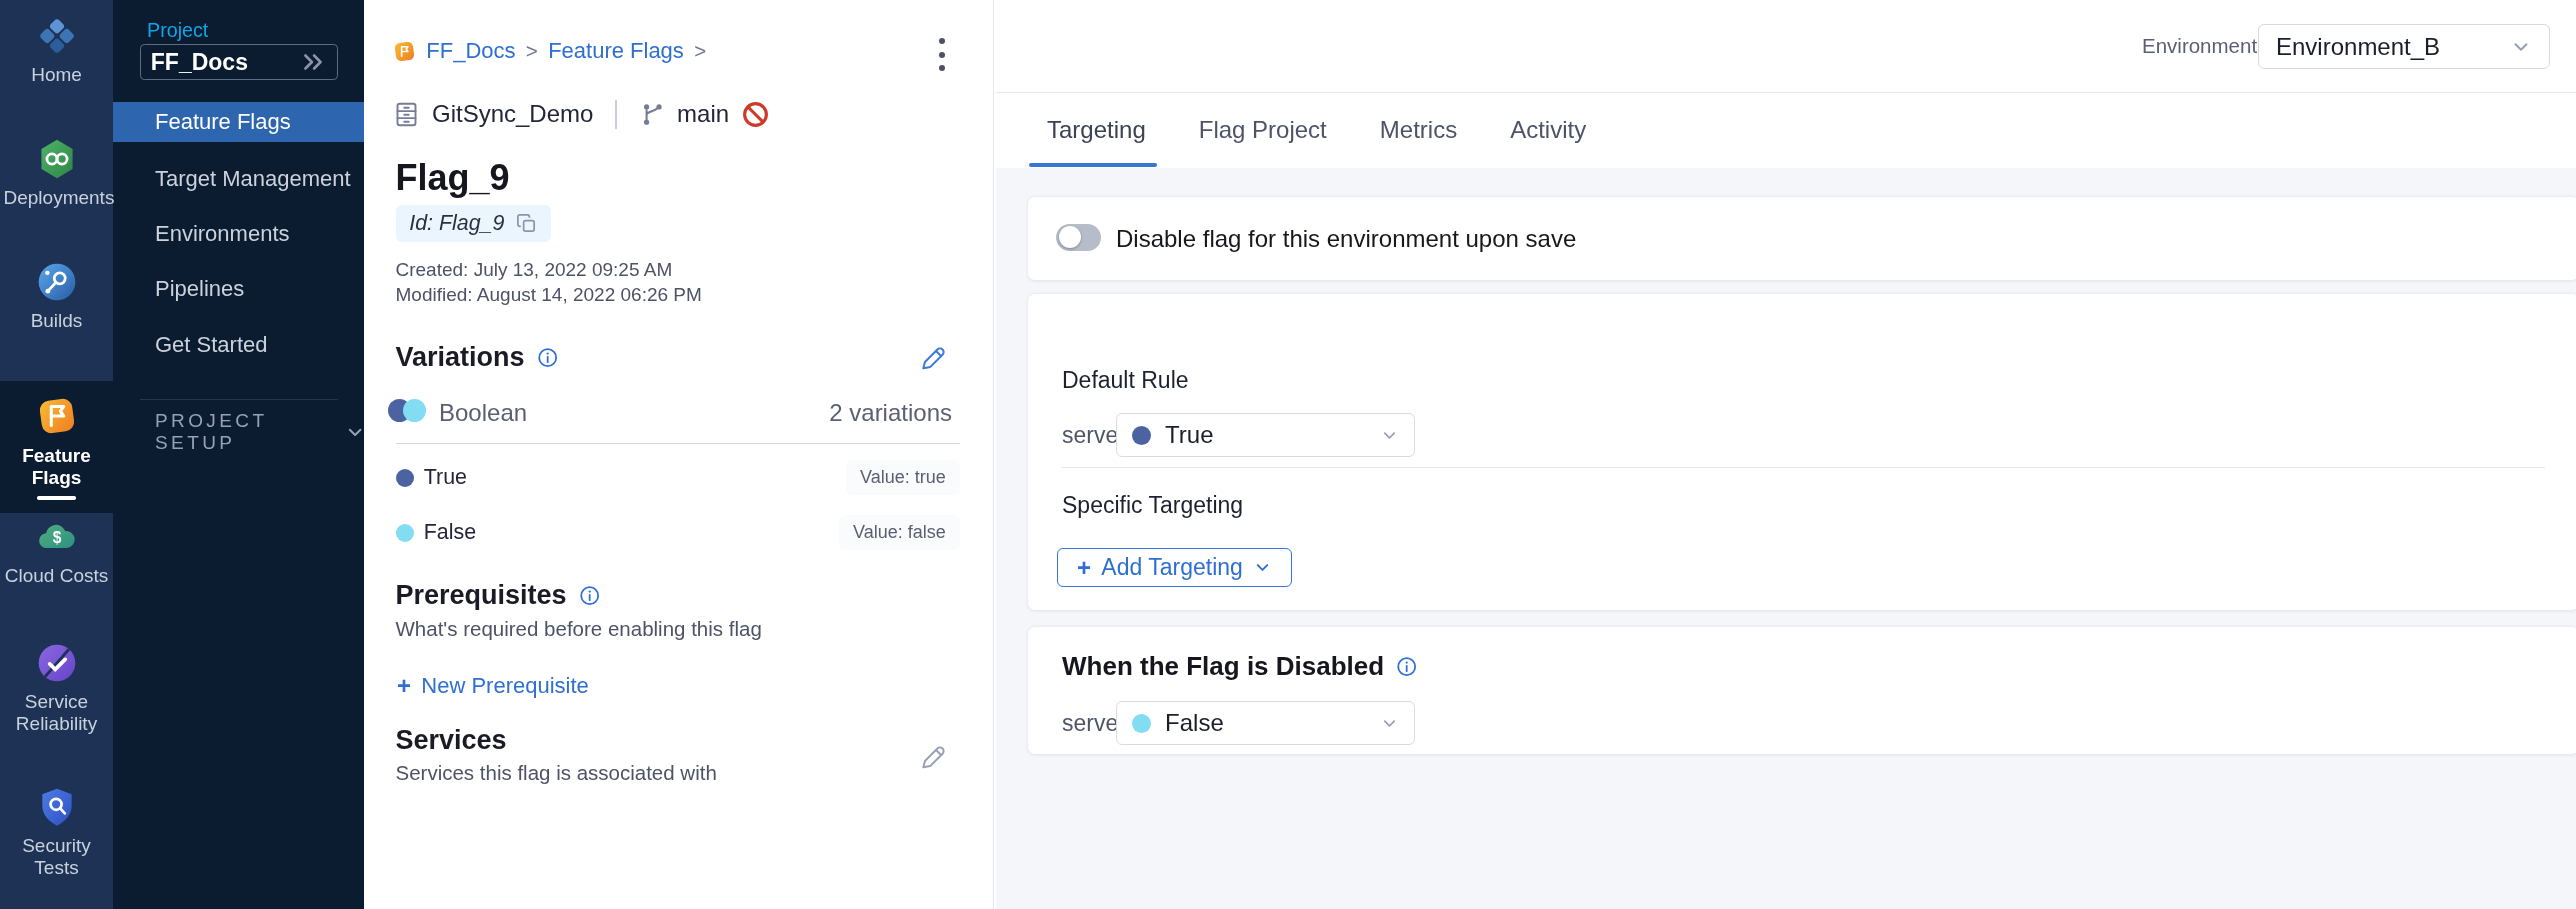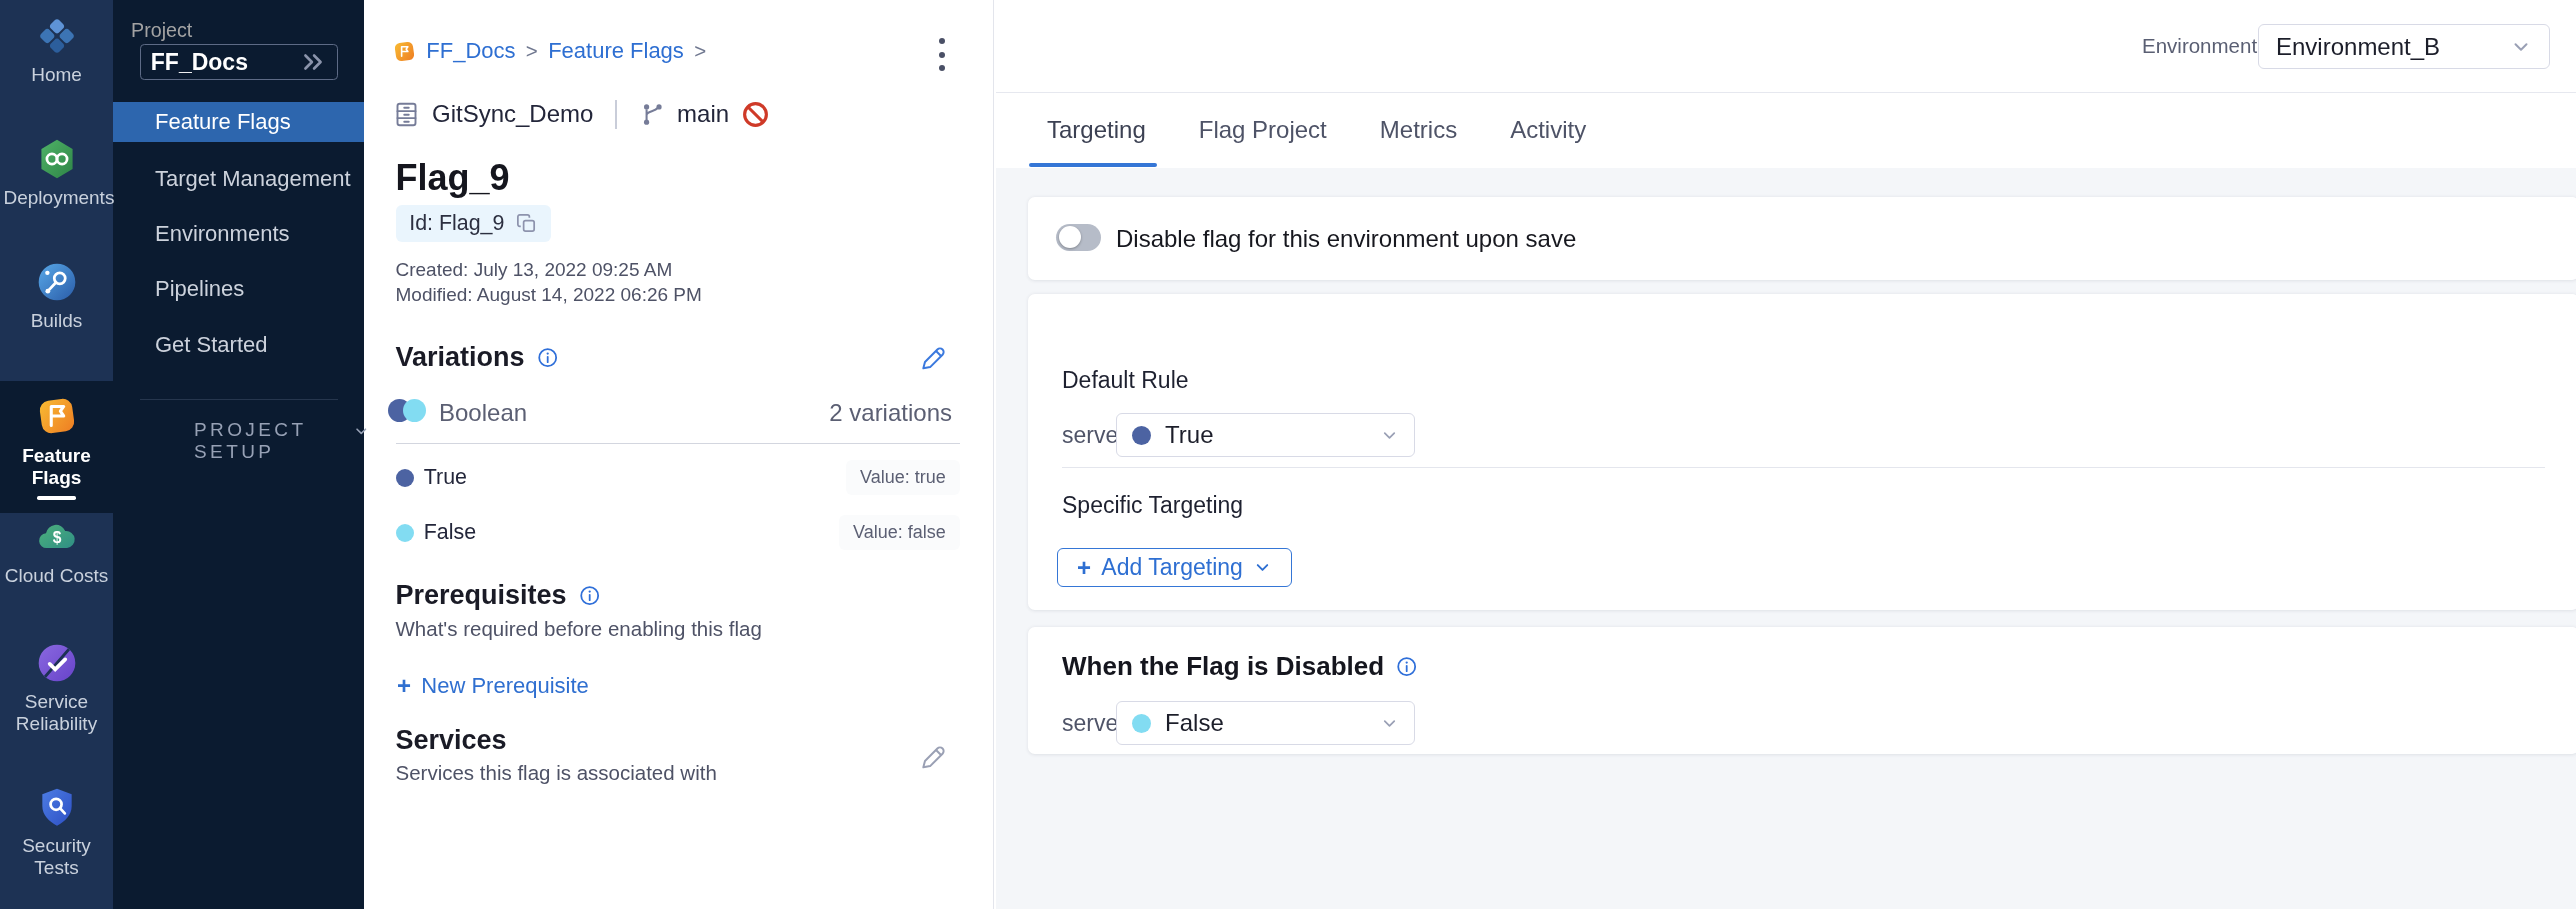--- a/index.html
+++ b/index.html
@@ -11,49 +11,49 @@
   .rail { position:absolute; left:0; top:0; width:113px; height:910px; background:#1d3254; z-index:5; }
   .rail-item { position:absolute; left:0; width:113px; display:flex; flex-direction:column; align-items:center; cursor:pointer; }
   .rail-item svg { display:block; }
   .rail-label { margin-top:6px; font-size:19px; color:#c9d1dd; text-align:center; line-height:1.15; max-width:106px; }
   .rail-item.active { background:#0b1b30; padding:12px 0 13.7px; }
   .rail-item.active .rail-label { color:#fff; font-weight:bold; }
   .rail-underline { width:39px; height:3.4px; background:#fff; border-radius:1.7px; margin-top:7.7px; }
 
   
   .sidebar { position:absolute; left:113px; top:0; width:251px; height:910px; background:#0b1b30; z-index:4; }
-  .proj-label { position:absolute; left:18px; top:19px; font-size:19.7px; color:#a3a3a3; }
+  .proj-label { position:absolute; left:34px; top:19px; font-size:19.7px; color:#0ea5e9; }
   .proj-input { position:absolute; left:26.5px; top:44px; width:198px; height:36px; border:1.3px solid #5e6b86;
     border-radius:4.3px; display:flex; align-items:center; padding:0 10.3px; cursor:pointer; }
   .proj-name { flex:1; color:#fff; font-size:23px; font-weight:bold; }
   .side-item { position:absolute; left:0; width:251px; height:39px; display:flex; align-items:center;
     padding-left:42px; font-size:22px; color:#ccd2dc; cursor:pointer; }
   .side-item.active { background:#2d66ae; color:#fff; height:40px; }
   .side-divider { position:absolute; left:26.5px; top:399px; width:198px; height:0.9px; background:#26364d; }
-  .side-section { position:absolute; left:42px; top:419px; height:26px; display:flex; align-items:flex-start; gap:38px;
-    font-size:19px; letter-spacing:3.4px; color:#97a1b5; cursor:pointer;margin-left:39px; }
+  .side-section { position:absolute; left:42px; top:419px; height:26px; display:flex; align-items:center; gap:38px;
+    font-size:19px; letter-spacing:3.4px; color:#97a1b5; cursor:pointer; }
 
   
   .main { position:absolute; left:363px; top:0; width:631px; height:910px; background:#fff; border-right:0.9px solid #e3e5ec; }
   .crumbs { position:absolute; left:30px; top:38px; display:flex; align-items:center; gap:10.3px; font-size:22px; }
   .crumb-link { color:#2e6fd2; cursor:pointer; }
   .crumb-sep { color:#707890; font-size:20.5px; }
   .kebab { position:absolute; left:566px; top:34px; width:26px; height:41px; display:flex; flex-direction:column;
     align-items:center; justify-content:center; gap:7.7px; cursor:pointer; }
   .kebab i { width:6px; height:6px; border-radius:50%; background:#4a5066; }
 
   .git-row { position:absolute; left:30px; top:97px; height:34px; display:flex; align-items:center; }
   .git-repo { font-size:24px; color:#23263a; margin-left:12px; }
   .git-vline { width:1.7px; height:29px; background:#c9cdd9; margin:0 22px; }
   .git-branch { font-size:24px; color:#23263a; margin:0 12px; }
 
   .flag-title { position:absolute; left:32.5px; top:157px; font-size:36px; font-weight:bold; color:#15161e; }
   .id-pill { position:absolute; left:32.5px; top:205px; height:37px; background:#eaf5fd; border-radius:6px;
     display:flex; align-items:center; gap:10.3px; padding:0 13.7px; }
-  .id-pill span { font-size:21.4px; color:#2c2f40; }
+  .id-pill span { font-size:21.4px; color:#2c2f40;font-style:italic; }
   .meta-line { position:absolute; left:32.5px; font-size:19px; color:#4e5266; }
 
   .sec-head { position:absolute; left:32.5px; display:flex; align-items:center; gap:12px; }
   .sec-head b { font-size:27px; font-weight:bold; color:#1a1b26; }
   .pencil { position:absolute; left:554px; width:29px; height:29px; cursor:pointer; }
 
   .bool-row { position:absolute; left:25px; top:399px; width:564px; height:27px; display:flex; }
   .bool-pair { position:relative; width:39px; height:24px; }
   .bool-pair i { position:absolute; top:0; width:23px; height:23px; border-radius:50%; }
   .bool-pair .c1 { left:0; background:#4c63a2; }

